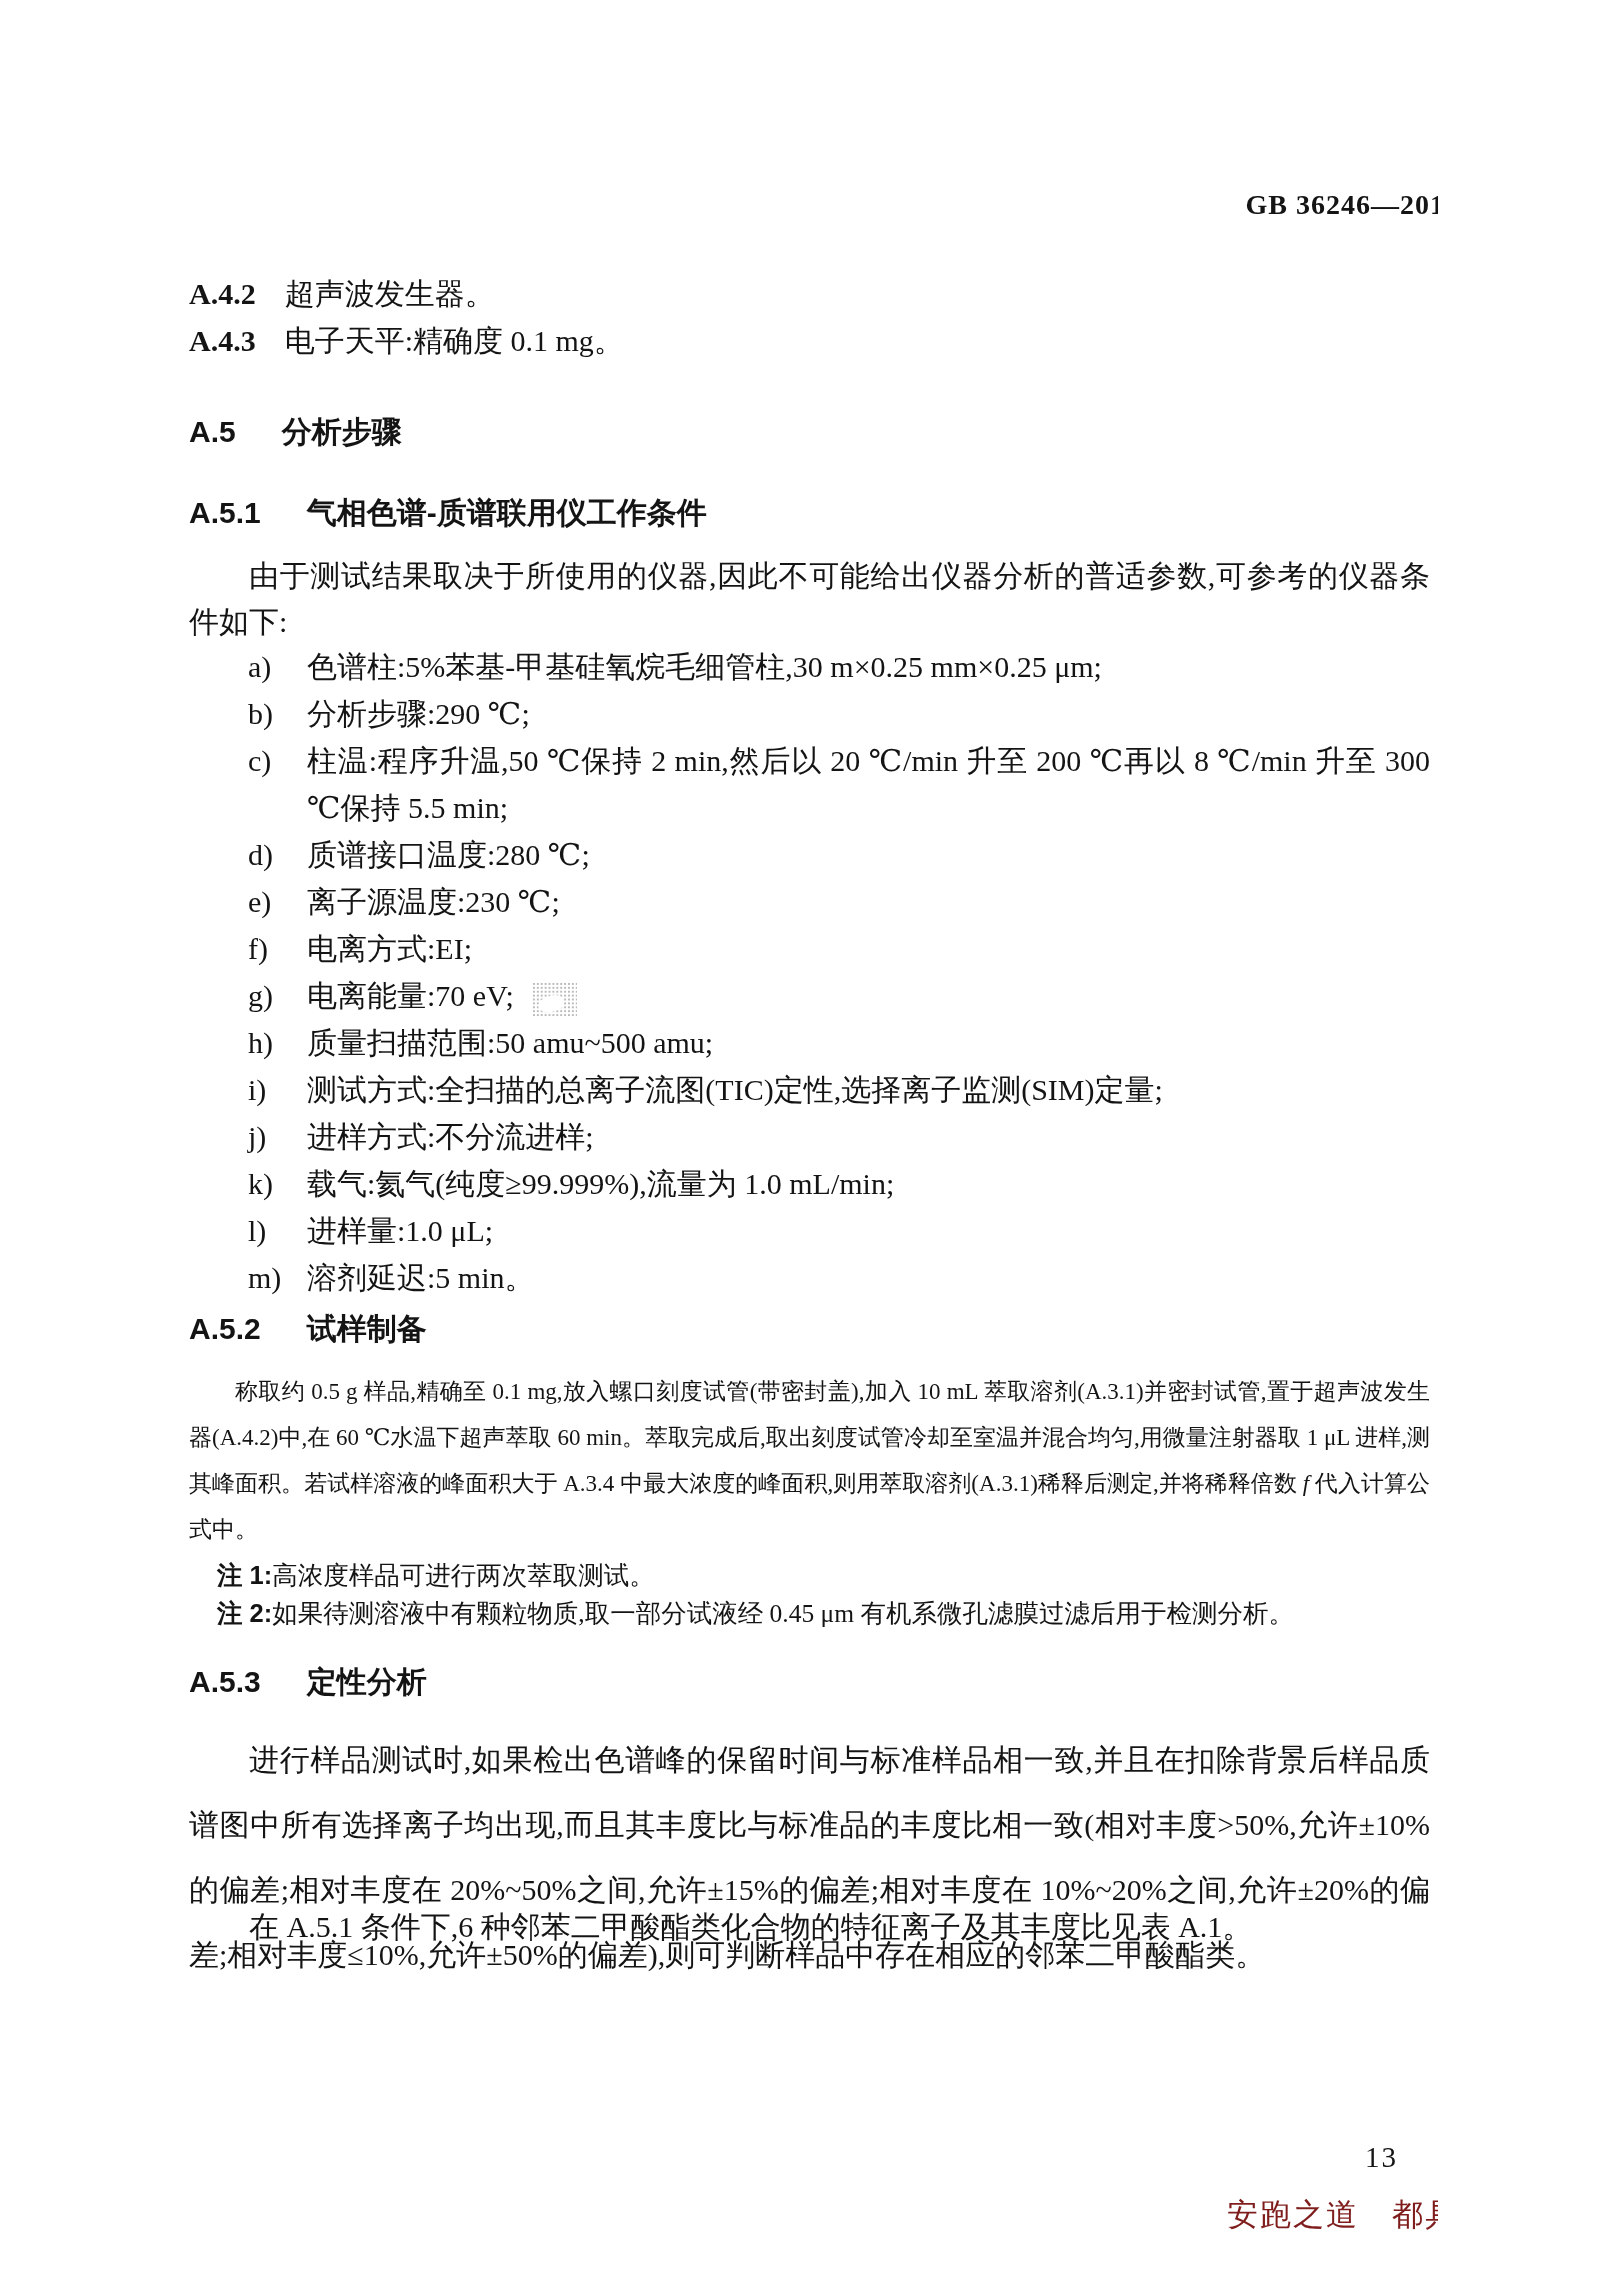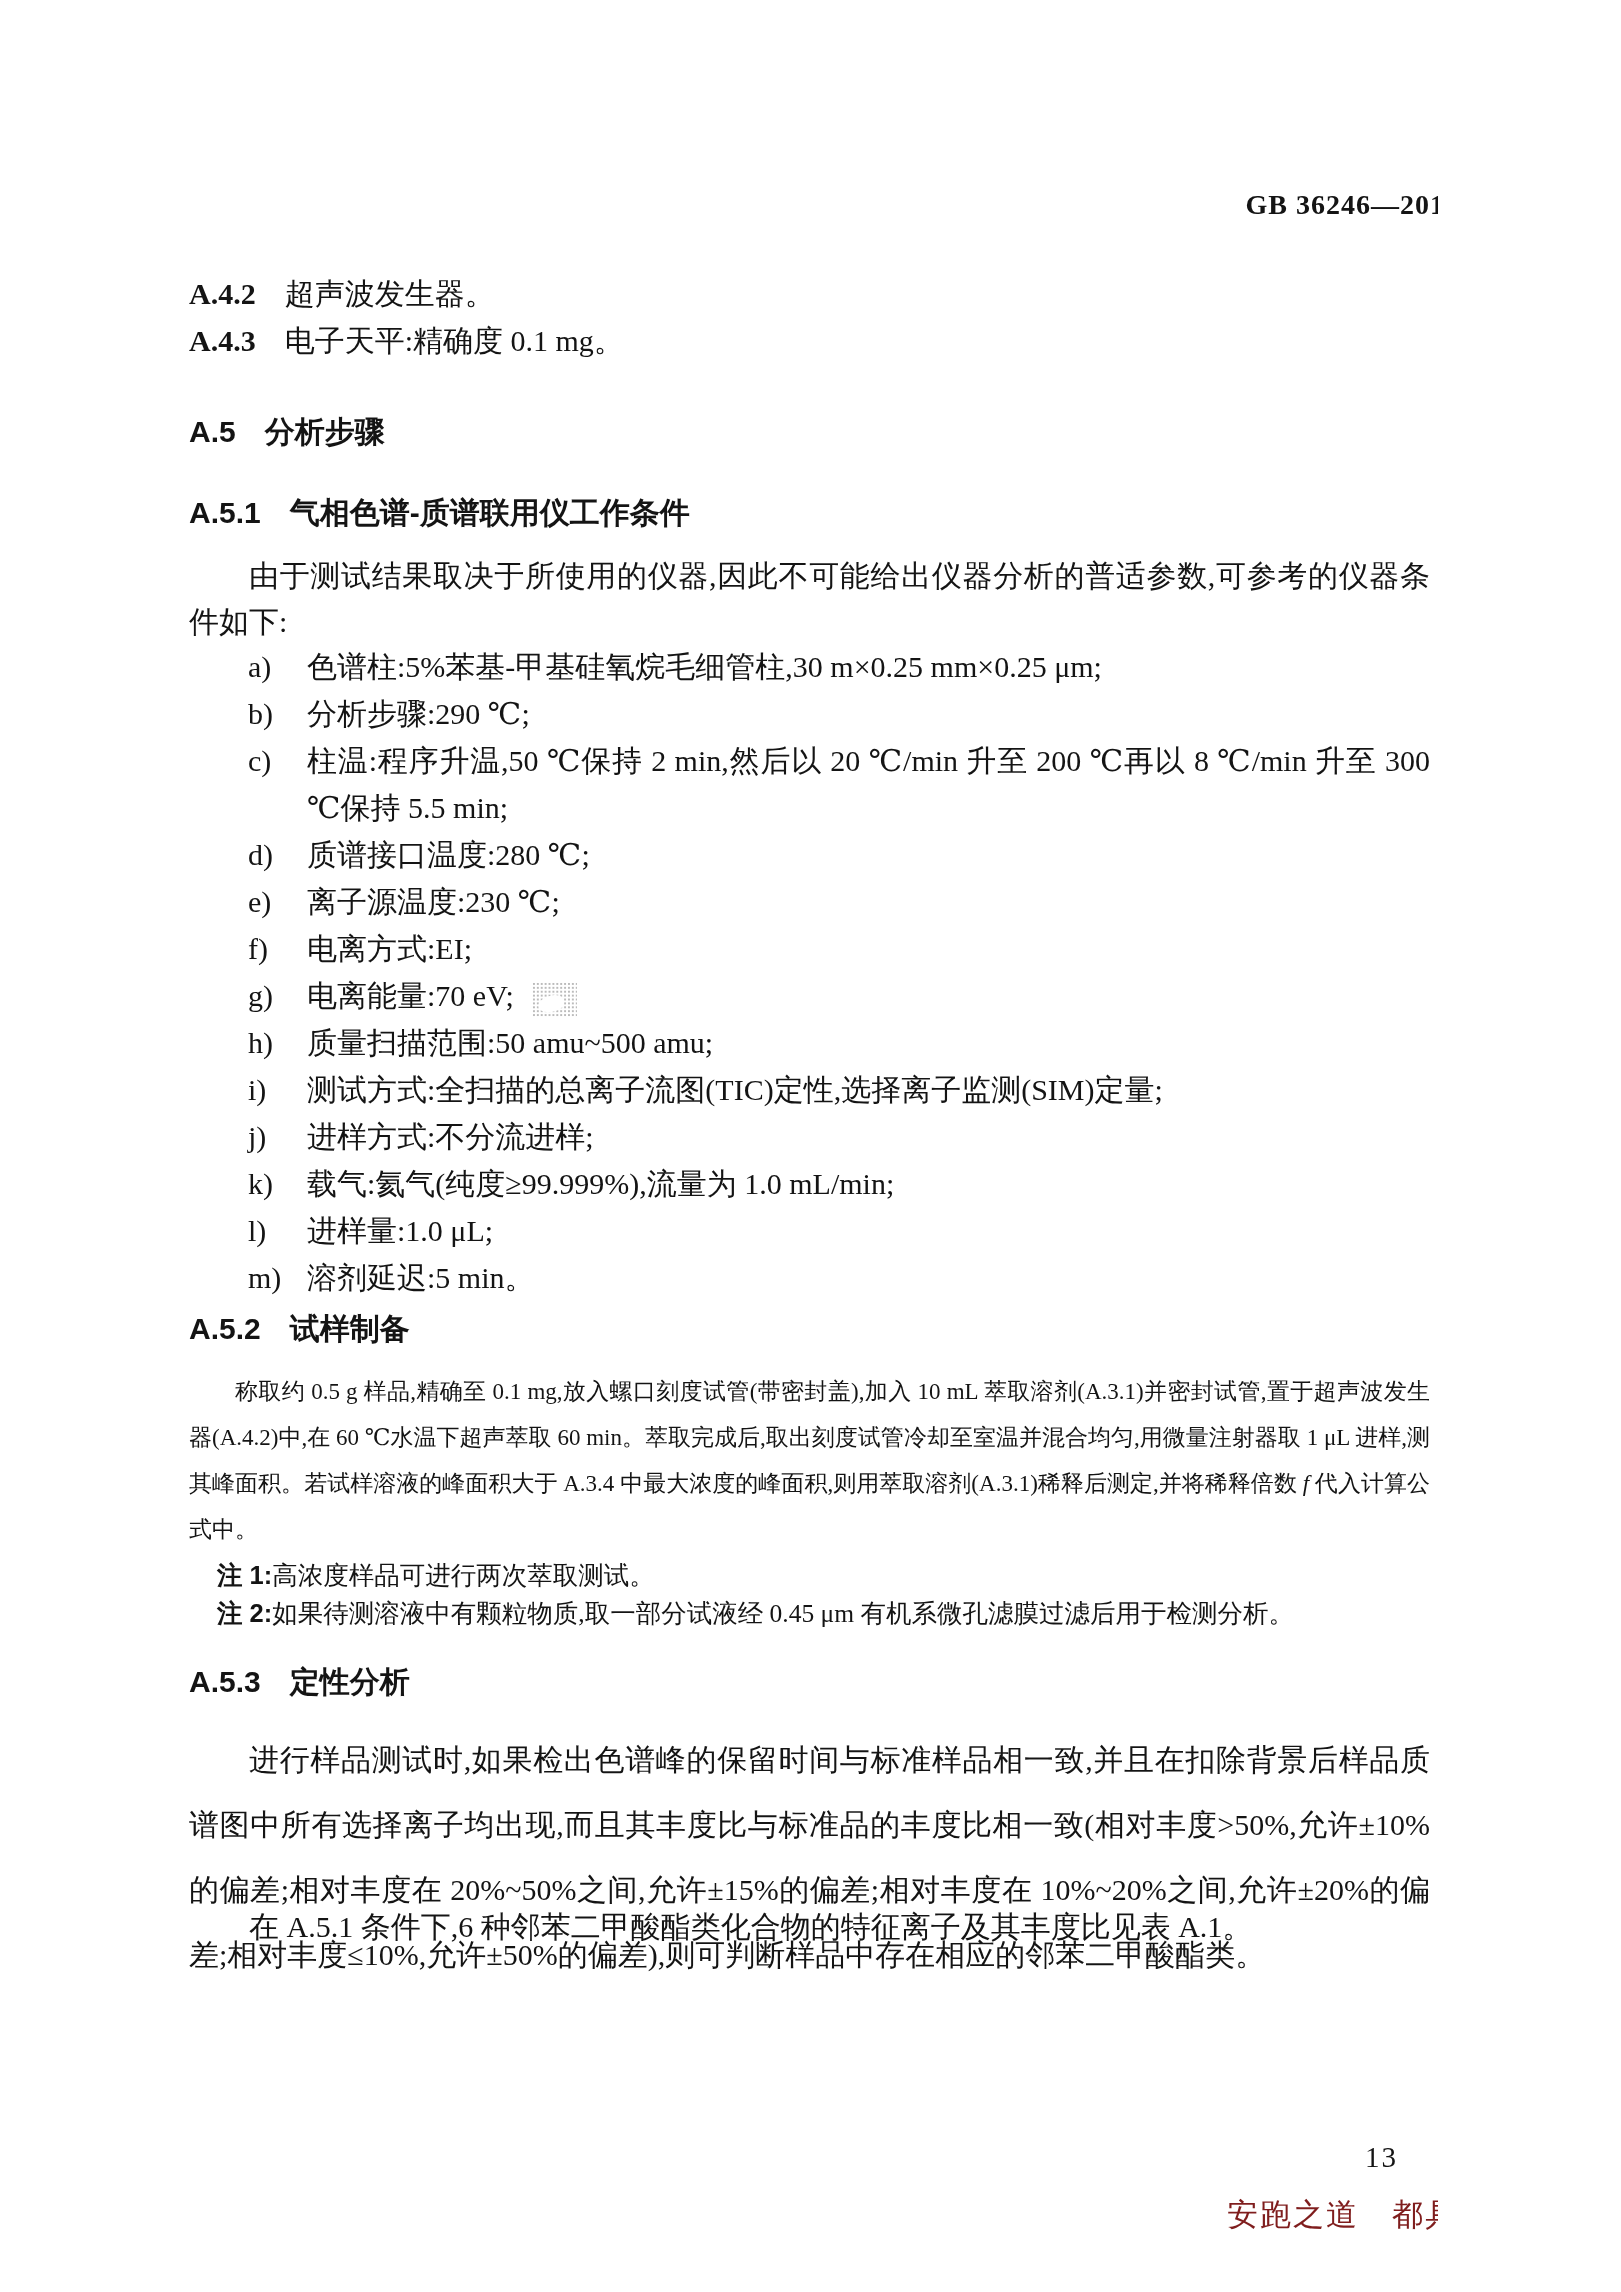--- a/index.html
+++ b/index.html
@@ -13,21 +13,21 @@
   }
   .abs{position:absolute;left:189px;width:1241px;}
   .hdr{
     top:189px;width:1271px;text-align:right;
     font-weight:bold;font-size:28px;letter-spacing:1px;
     font-family:"Liberation Serif","DejaVu Serif",serif;
   }
   .clause{display:flex;gap:29px;font-size:30px;line-height:39px;text-align:right;}
   .clause .num{font-weight:bold;font-family:"Liberation Serif",serif;white-space:nowrap;}
   .clause .txt{white-space:nowrap;}
-  .head{display:flex;gap:29px;font-size:30px;line-height:39px;
+  .head{display:flex;gap:46px;font-size:30px;line-height:39px;
         font-weight:bold;font-family:"Liberation Sans","DejaVu Sans",sans-serif;align-items:center;}
   .para{font-size:30px;line-height:46px;text-align:justify;text-indent:2em;}
   .para2{font-size:23px;line-height:46px;text-align:justify;text-indent:2em;}
   .para3{font-size:30px;line-height:65px;text-align:justify;text-indent:2em;}
   .oneline{font-size:30px;line-height:39px;text-indent:2em;white-space:nowrap;}
   .list{padding-left:59px;box-sizing:border-box;}
   .li{display:flex;font-size:30px;line-height:47px;}
   .li .li-label{flex:0 0 59px;}
   .li .li-text{flex:1;text-align:justify;}
   .note{font-size:25.5px;line-height:39px;padding-left:28px;}

